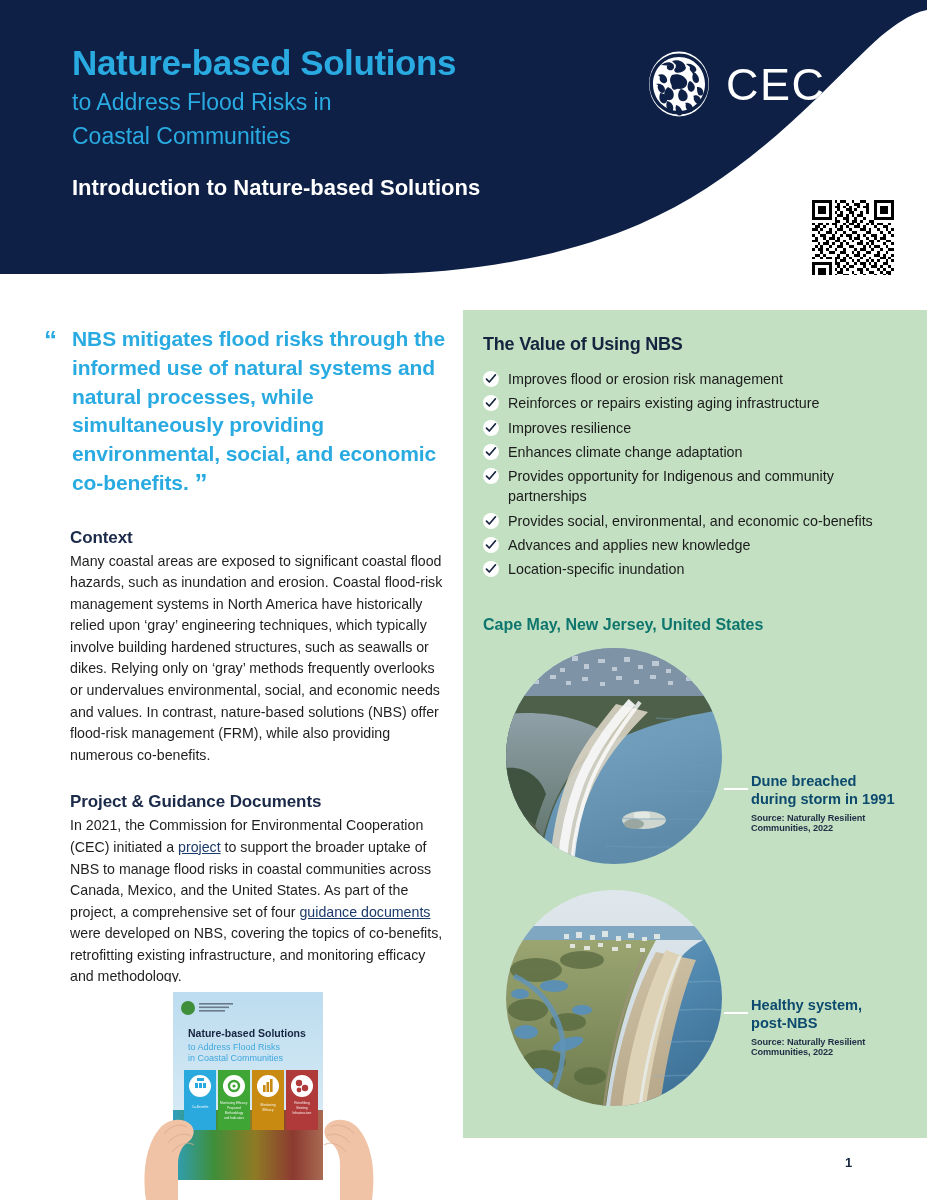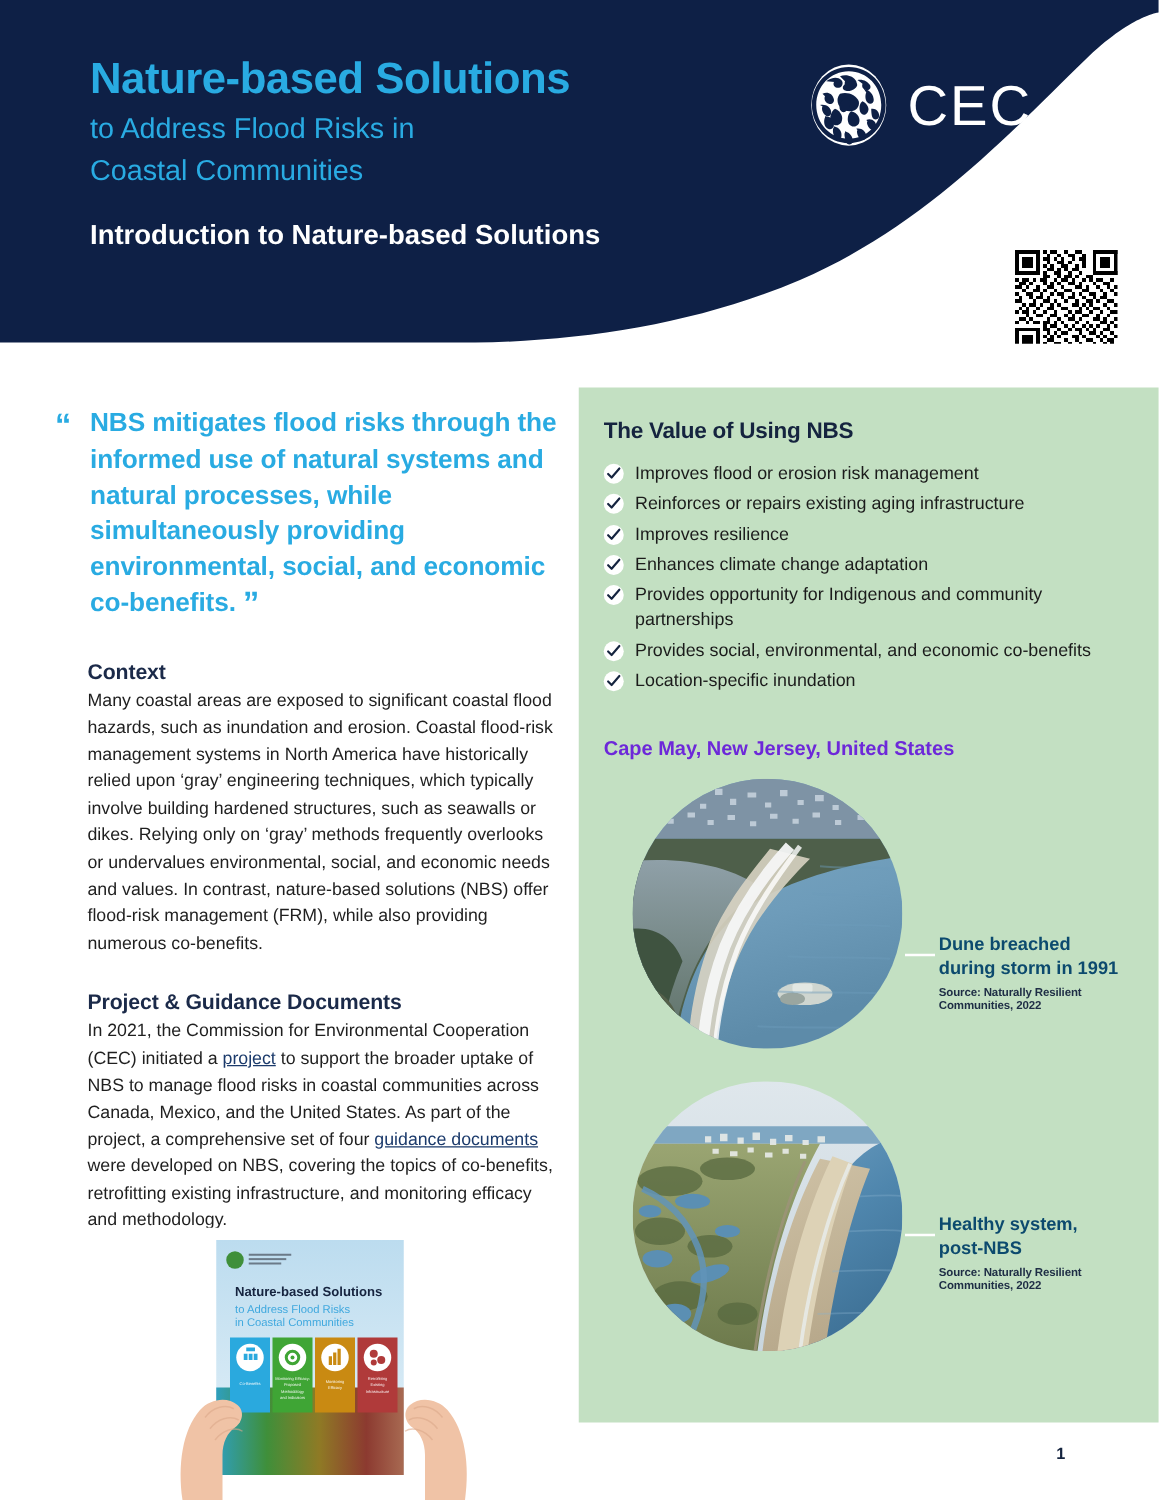--- a/index.html
+++ b/index.html
@@ -197,21 +197,21 @@
   }
   .check-txt {
     font-size: 14.3px;
     line-height: 1.42;
     color: #1b1b1b;
   }
 
   h2.gp-sub {
     font-size: 16px;
     font-weight: bold;
-    color: #6d28d9;
+    color: #0f766e;
     margin-top: 36px;
     margin-bottom: 0;
   }
 
   
   .photo-row {
     position: relative;
     margin-top: 14px;
     height: 218px;
   }
@@ -715,20 +715,28 @@
             </svg>
           </span>
         <span class="check-txt">Provides social, environmental, and economic co-benefits</span>
       </li>
       <li>
         <span class="check-ic">
             <svg width="12" height="12" viewBox="0 0 12 12">
               <path d="M1.5 6.2 L4.3 9 L10.5 1.8" stroke="#15243f" stroke-width="1.7" fill="none" stroke-linecap="round" stroke-linejoin="round"></path>
             </svg>
           </span>
+        <span class="check-txt">Advances and applies new knowledge</span>
+      </li>
+      <li>
+        <span class="check-ic">
+            <svg width="12" height="12" viewBox="0 0 12 12">
+              <path d="M1.5 6.2 L4.3 9 L10.5 1.8" stroke="#15243f" stroke-width="1.7" fill="none" stroke-linecap="round" stroke-linejoin="round"></path>
+            </svg>
+          </span>
         <span class="check-txt">Location-specific inundation</span>
       </li>
     </ul>
 
     <h2 class="gp-sub">Cape May, New Jersey, United States</h2>
 
     <div class="photo-row">
       <div class="photo-circle">
         <svg width="216" height="216" viewBox="0 0 216 216">
           <defs>

